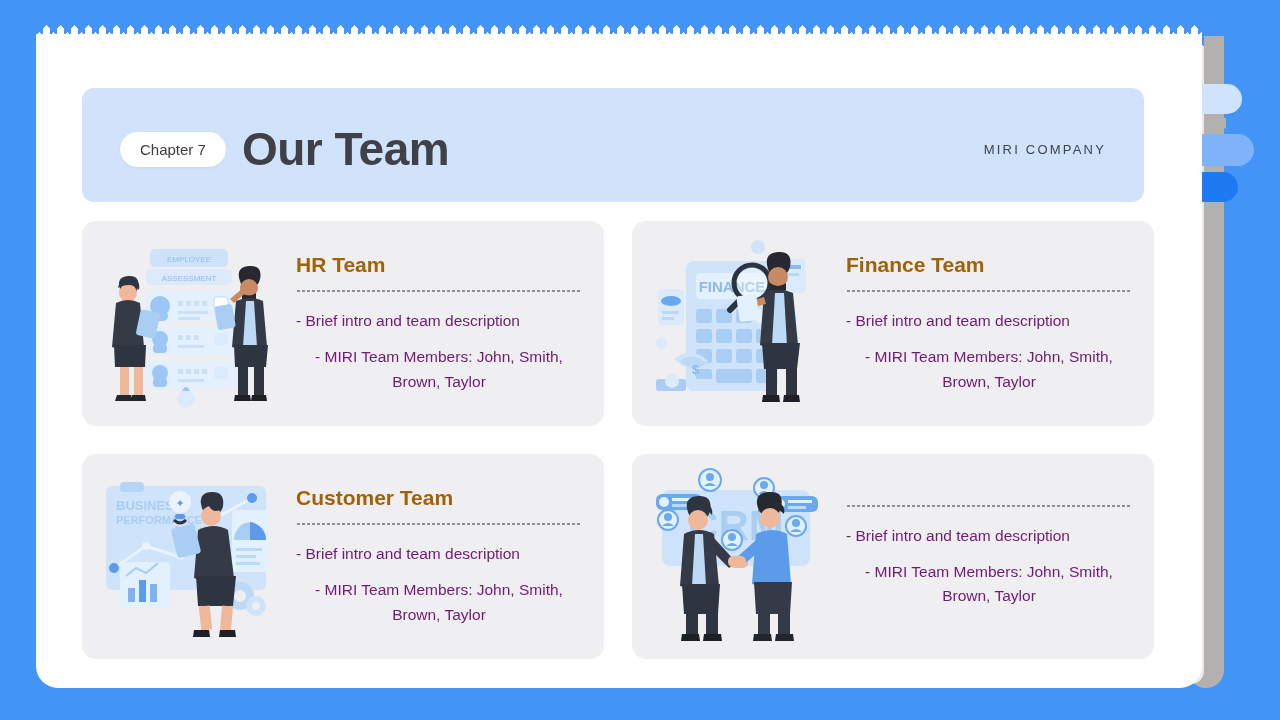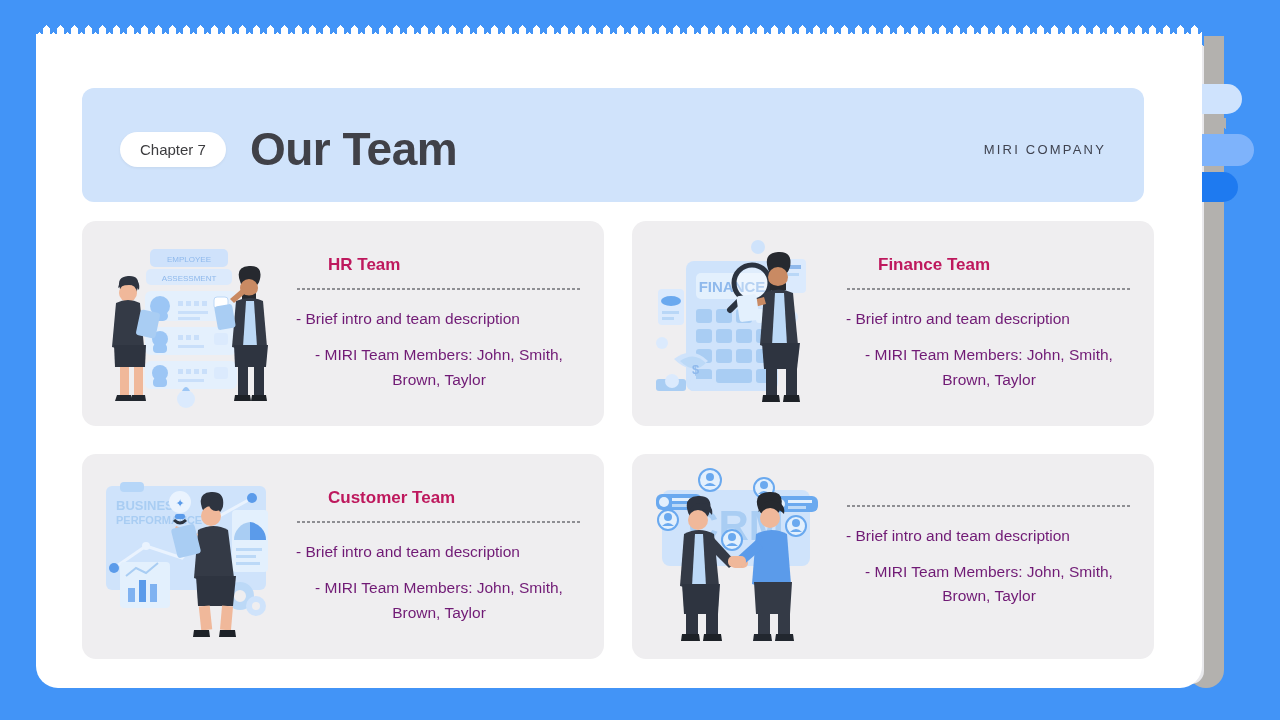--- a/index.html
+++ b/index.html
@@ -113,21 +113,21 @@
   .chapter-pill {
     background: #ffffff;
     color: #3c3c3f;
     font-size: 15px;
     padding: 9px 20px;
     border-radius: 999px;
     white-space: nowrap;
     box-shadow: 0 1px 3px rgba(0,0,0,.06);
   }
   .banner-title {
-    margin-left: 24px;
+    margin-left: 16px;
     font-size: 46px;
     font-weight: bold;
     color: #404148;
     letter-spacing: -0.5px;
     line-height: 1;
   }
   .brand {
     margin-left: auto;
     font-size: 13px;
     letter-spacing: 2.2px;
@@ -162,25 +162,24 @@
     height: 185px;
     flex: 0 0 192px;
     position: relative;
   }
   .card-body {
     flex: 1;
     padding-left: 14px;
     padding-right: 4px;
   }
   .card-title {
-    font-size: 17px;
+    font-size: 21px;
     font-weight: bold;
-    color: #be185d;
+    color: #a16207;
     margin-bottom: 13px;
-    margin-left: 32px;
   }
   .divider {
     height: 2px;
     background-image: radial-gradient(circle, #8e8e93 48%, transparent 50%);
     background-size: 5px 2px;
     background-repeat: repeat-x;
     margin-bottom: 17px;
   }
   .bullet {
     font-size: 15.5px;

